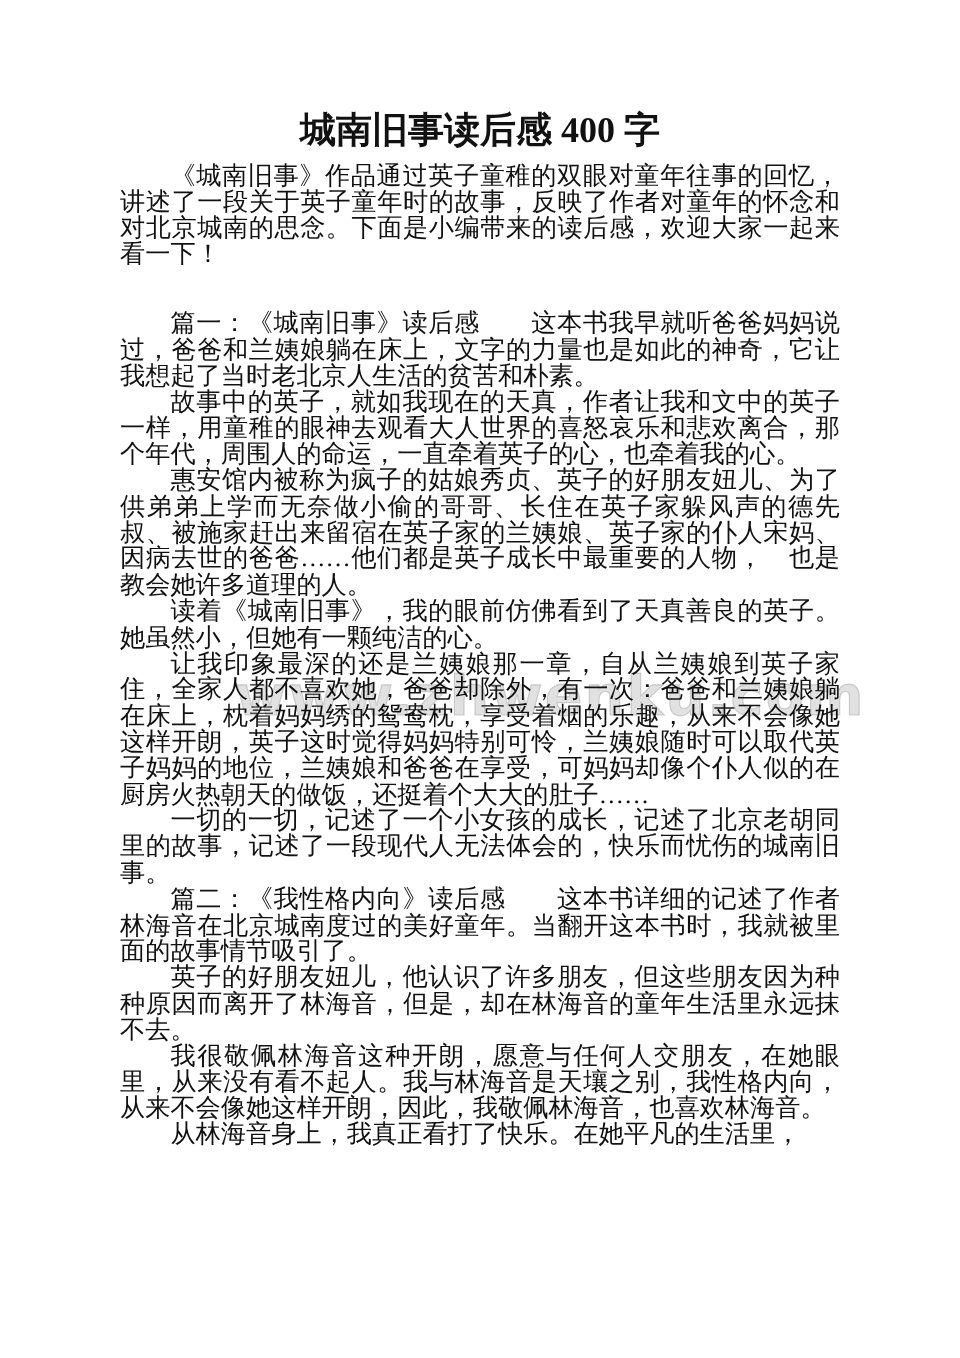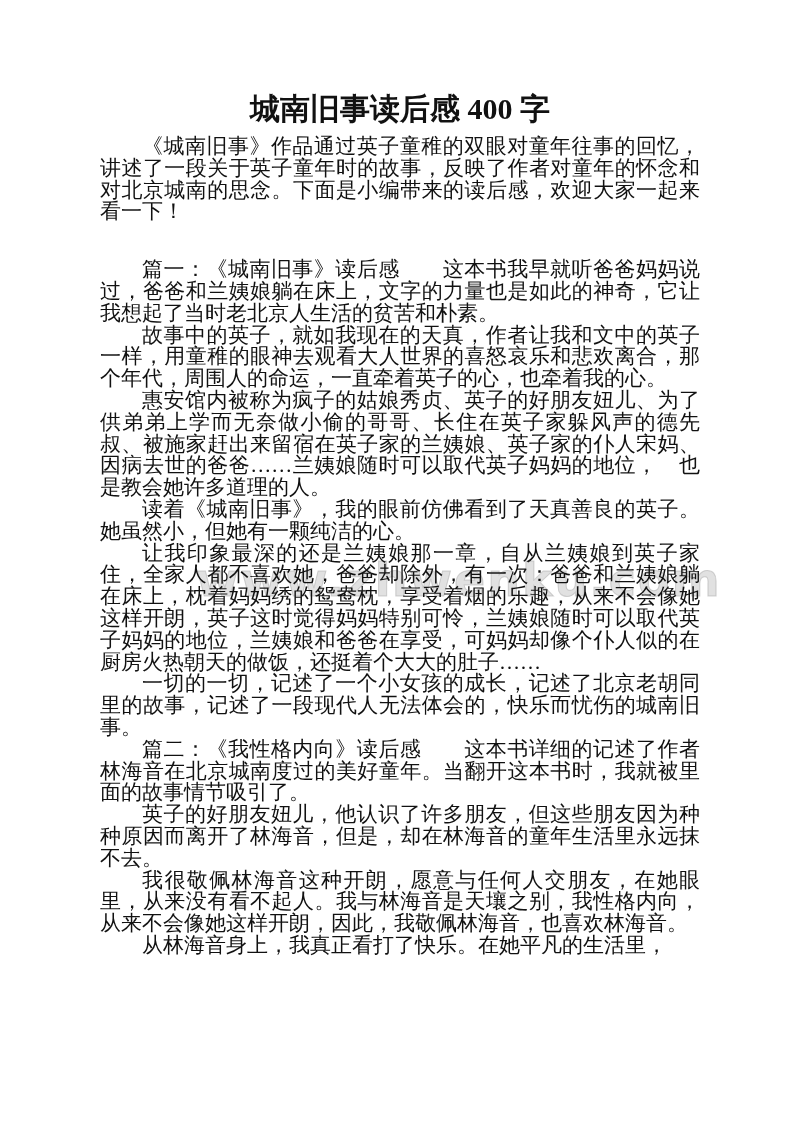--- a/index.html
+++ b/index.html
@@ -63,21 +63,21 @@
 
   <div class="content">
     <h1 class="doc-title">城南旧事读后感 400 字</h1>
 
     <p>《城南旧事》作品通过英子童稚的双眼对童年往事的回忆，讲述了一段关于英子童年时的故事，反映了作者对童年的怀念和对北京城南的思念。下面是小编带来的读后感，欢迎大家一起来看一下！</p>
 
     <p class="gap-top">篇一：《城南旧事》读后感　　这本书我早就听爸爸妈妈说过，爸爸和兰姨娘躺在床上，文字的力量也是如此的神奇，它让我想起了当时老北京人生活的贫苦和朴素。</p>
 
     <p>故事中的英子，就如我现在的天真，作者让我和文中的英子一样，用童稚的眼神去观看大人世界的喜怒哀乐和悲欢离合，那个年代，周围人的命运，一直牵着英子的心，也牵着我的心。</p>
 
-    <p>惠安馆内被称为疯子的姑娘秀贞、英子的好朋友妞儿、为了供弟弟上学而无奈做小偷的哥哥、长住在英子家躲风声的德先叔、被施家赶出来留宿在英子家的兰姨娘、英子家的仆人宋妈、因病去世的爸爸……兰姨娘随时可以取代英子妈妈的地位，　也是教会她许多道理的人。</p>
+    <p>惠安馆内被称为疯子的姑娘秀贞、英子的好朋友妞儿、为了供弟弟上学而无奈做小偷的哥哥、长住在英子家躲风声的德先叔、被施家赶出来留宿在英子家的兰姨娘、英子家的仆人宋妈、因病去世的爸爸……他们都是英子成长中最重要的人物，　也是教会她许多道理的人。</p>
 
     <p>读着《城南旧事》，我的眼前仿佛看到了天真善良的英子。她虽然小，但她有一颗纯洁的心。</p>
 
     <p>让我印象最深的还是兰姨娘那一章，自从兰姨娘到英子家住，全家人都不喜欢她，爸爸却除外，有一次：爸爸和兰姨娘躺在床上，枕着妈妈绣的鸳鸯枕，享受着烟的乐趣，从来不会像她这样开朗，英子这时觉得妈妈特别可怜，兰姨娘随时可以取代英子妈妈的地位，兰姨娘和爸爸在享受，可妈妈却像个仆人似的在厨房火热朝天的做饭，还挺着个大大的肚子……</p>
 
     <p>一切的一切，记述了一个小女孩的成长，记述了北京老胡同里的故事，记述了一段现代人无法体会的，快乐而忧伤的城南旧事。</p>
 
     <p>篇二：《我性格内向》读后感　　这本书详细的记述了作者林海音在北京城南度过的美好童年。当翻开这本书时，我就被里面的故事情节吸引了。</p>
 
     <p>英子的好朋友妞儿，他认识了许多朋友，但这些朋友因为种种原因而离开了林海音，但是，却在林海音的童年生活里永远抹不去。</p>

